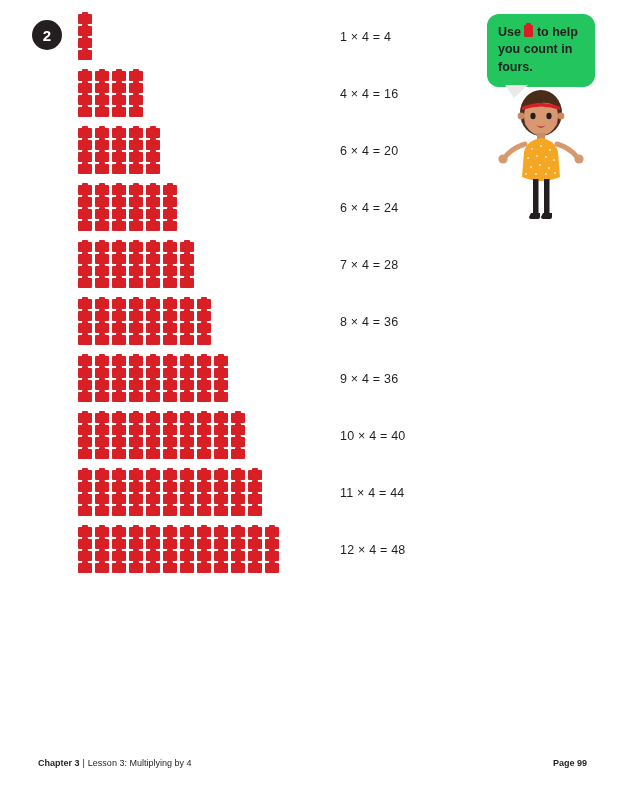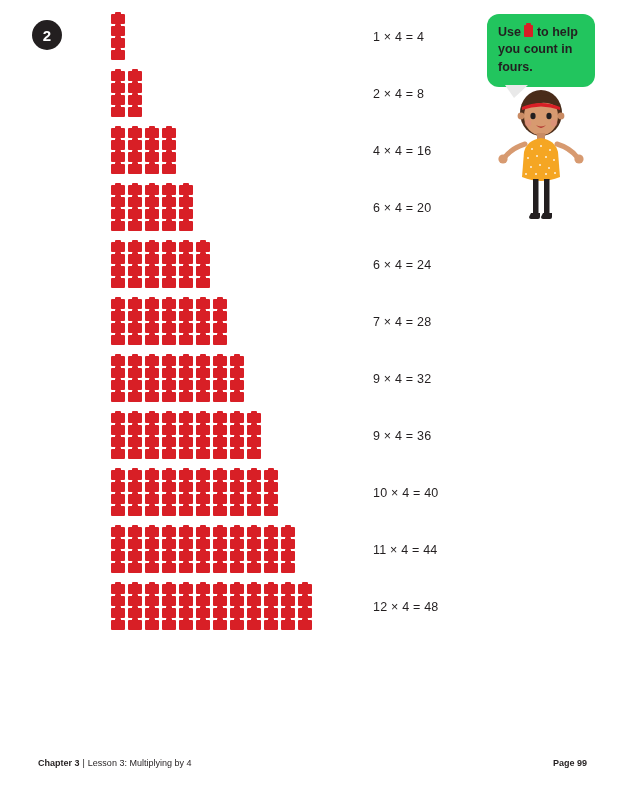--- a/index.html
+++ b/index.html
@@ -35,21 +35,20 @@
 
   
   .rows {
     position: absolute;
     left: 78px; top: 14px;
     width: 480px;
   }
   .row {
     position: relative;
     height: 57px;
-    margin-left: 33px;
   }
   .cubes {
     position: absolute;
     left: 0; top: 0;
     display: flex;
     flex-direction: row;
     gap: 3px;
   }
   
   .stack {
@@ -180,37 +179,20 @@
             <div class="cube"></div>
             <div class="cube"></div>
             <div class="cube"></div>
           </div>
           <div class="stack">
             <div class="cube"></div>
             <div class="cube"></div>
             <div class="cube"></div>
             <div class="cube"></div>
           </div>
-        </div>
-        <div class="eq">2 × 4 = 8</div>
-      </div>
-      <div class="row">
-        <div class="cubes">
-          <div class="stack">
-            <div class="cube"></div>
-            <div class="cube"></div>
-            <div class="cube"></div>
-            <div class="cube"></div>
-          </div>
-          <div class="stack">
-            <div class="cube"></div>
-            <div class="cube"></div>
-            <div class="cube"></div>
-            <div class="cube"></div>
-          </div>
           <div class="stack">
             <div class="cube"></div>
             <div class="cube"></div>
             <div class="cube"></div>
             <div class="cube"></div>
           </div>
           <div class="stack">
             <div class="cube"></div>
             <div class="cube"></div>
             <div class="cube"></div>
@@ -386,21 +368,21 @@
             <div class="cube"></div>
             <div class="cube"></div>
           </div>
           <div class="stack">
             <div class="cube"></div>
             <div class="cube"></div>
             <div class="cube"></div>
             <div class="cube"></div>
           </div>
         </div>
-        <div class="eq">9 × 4 = 32</div>
+        <div class="eq">8 × 4 = 36</div>
       </div>
       <div class="row">
         <div class="cubes">
           <div class="stack">
             <div class="cube"></div>
             <div class="cube"></div>
             <div class="cube"></div>
             <div class="cube"></div>
           </div>
           <div class="stack">

